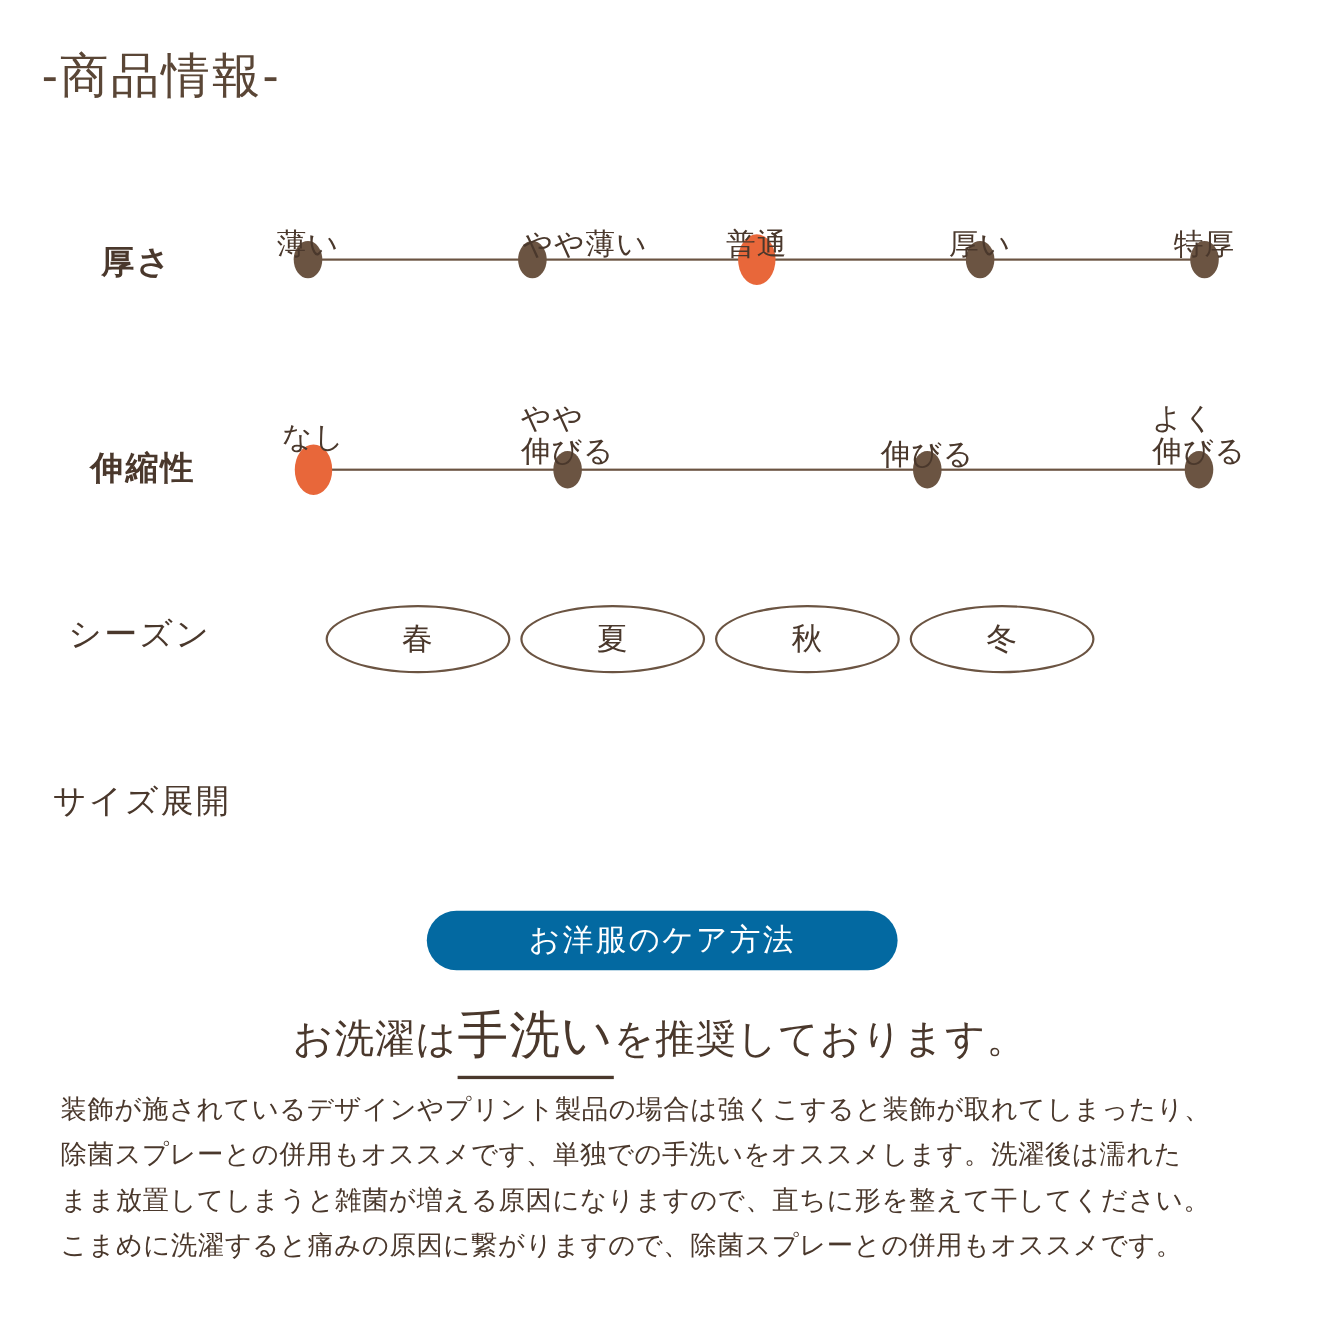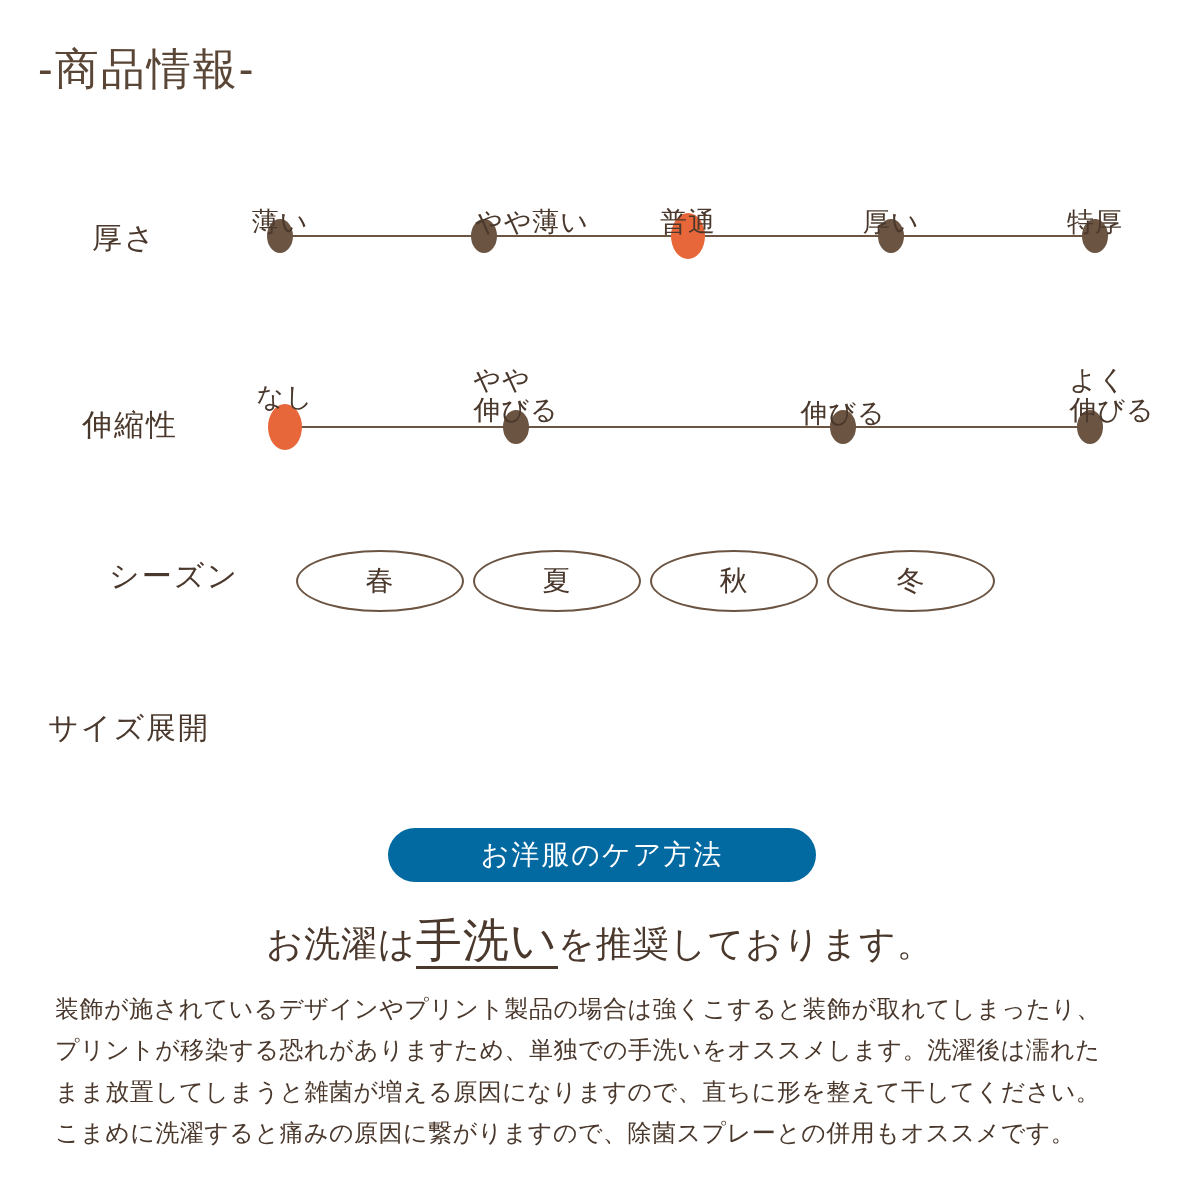--- a/index.html
+++ b/index.html
@@ -39,20 +39,21 @@
     left: 0;
     width: 1200px;
     height: 140px;
   }
   .row-label {
     position: absolute;
     font-size: 30px;
     color: #4a382c;
     white-space: nowrap;
     letter-spacing: 2px;
+    font-weight: bold;
   }
   .track {
     position: absolute;
     height: 2px;
     background: #6b5442;
   }
   .node {
     position: absolute;
     width: 26px;
     height: 34px;
@@ -84,21 +85,20 @@
     width: 1200px;
     height: 120px;
   }
   .season-label {
     position: absolute;
     left: 62px;
     top: 556px;
     font-size: 30px;
     letter-spacing: 2px;
     color: #4a382c;
-    margin-left: 47px;
   }
   .season-ellipse {
     position: absolute;
     width: 168px;
     height: 62px;
     border: 2px solid #6b5442;
     border-radius: 50%;
     box-sizing: border-box;
     display: flex;
     align-items: center;
@@ -149,21 +149,21 @@
     width: 1200px;
     text-align: center;
     font-size: 36px;
     color: #4a382c;
     letter-spacing: 1px;
     white-space: nowrap;
   }
   .care-headline .big {
     font-size: 46px;
     border-bottom: 3px solid #4a382c;
-    padding-bottom: 0;
+    padding-bottom: 12px;
   }
   .care-body {
     position: absolute;
     left: 55px;
     top: 988px;
     width: 1092px;
     font-size: 24px;
     line-height: 1.72;
     color: #4a382c;
     letter-spacing: 0.5px;
@@ -215,21 +215,21 @@
         <div class="node" style="left: 516px; top: 97px;"></div>
         <div class="node-label" style="left: 516px; top: 35px;">
           <div>やや</div>
           <div>伸びる</div>
         </div>
         <div class="node" style="left: 843px; top: 97px;"></div>
         <div class="node-label" style="left: 843px; top: 68px;">
           <div>伸びる</div>
         </div>
         <div class="node" style="left: 1090px; top: 97px;"></div>
-        <div class="node-label" style="left: 1090px; top: 35px; margin-left: 22px;">
+        <div class="node-label" style="left: 1090px; top: 35px;">
           <div>よく</div>
           <div>伸びる</div>
         </div>
       </div>
     </div>
 
   <div class="season-label">シーズン</div>
   <div class="season-row" id="season-row">
       <div class="season-ellipse" style="left: 296px; top: 30px;">
         <span>春</span>
@@ -248,18 +248,18 @@
   <div class="size-label">サイズ展開</div>
 
   <div class="care-pill">お洋服のケア方法</div>
 
   <div class="care-headline">
     <span>お洗濯は</span><span class="big">手洗い</span><span>を推奨しております。</span>
   </div>
 
   <div class="care-body" id="care-body">
       <p>装飾が施されているデザインやプリント製品の場合は強くこすると装飾が取れてしまったり、</p>
-      <p>プリントが移染する恐れがありますため、単独での手洗いをオススメします。洗濯後は濡れた</p>
+      <p>除菌スプレーとの併用もオススメです、単独での手洗いをオススメします。洗濯後は濡れた</p>
       <p>まま放置してしまうと雑菌が増える原因になりますので、直ちに形を整えて干してください。</p>
       <p>こまめに洗濯すると痛みの原因に繋がりますので、除菌スプレーとの併用もオススメです。</p>
     </div>
 
 </div>
 
 </body></html>

